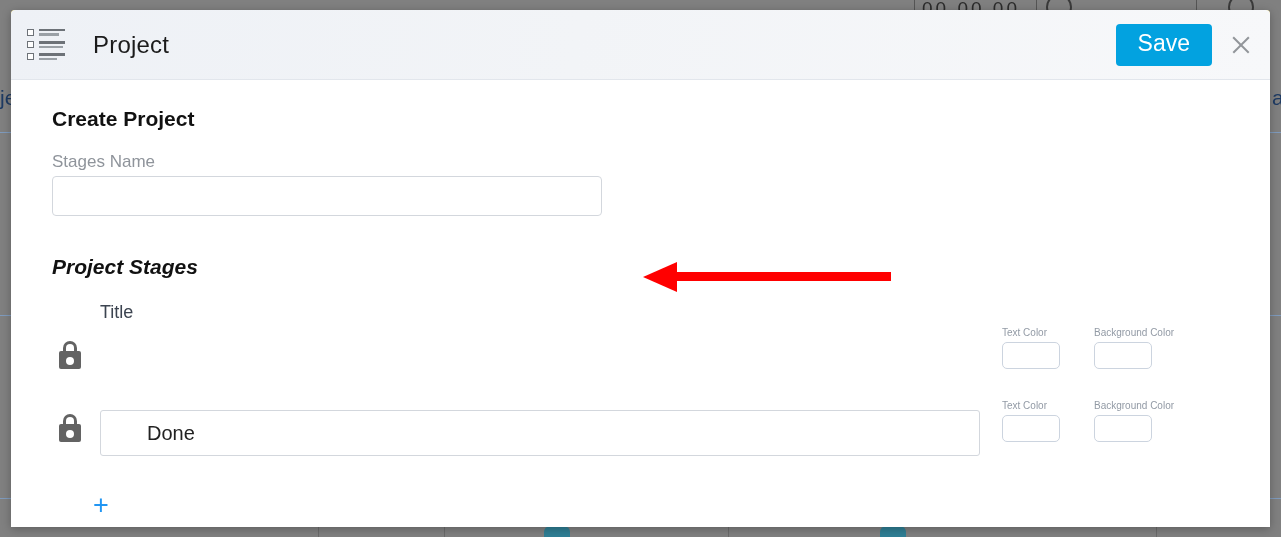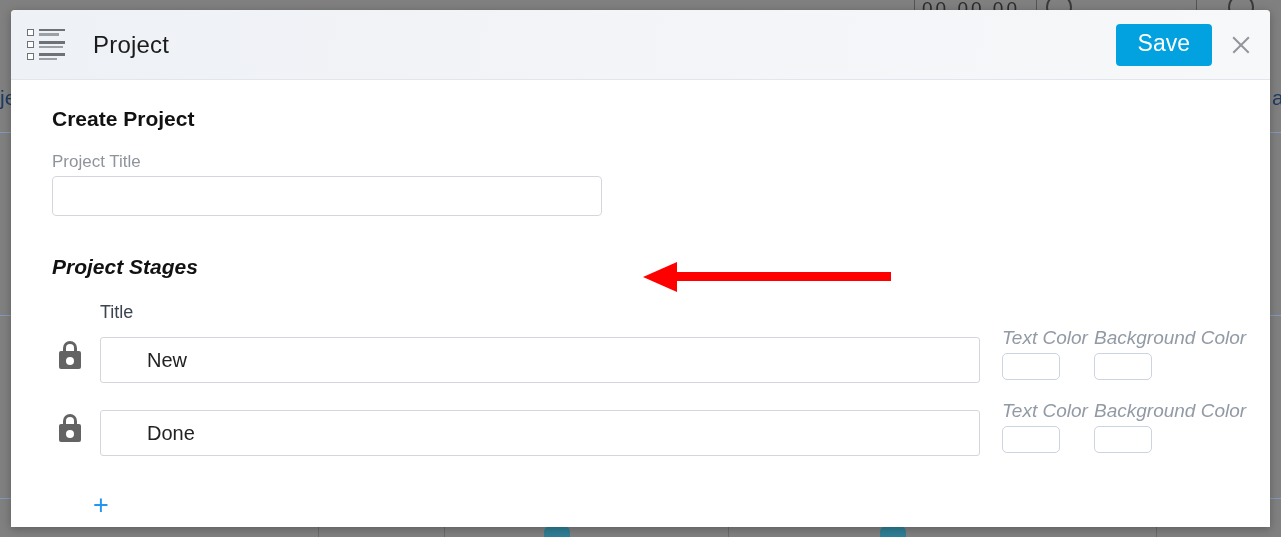--- a/index.html
+++ b/index.html
@@ -198,23 +198,22 @@
     font-size: 20px; color: #222;
     padding: 0 0 0 46px;
     background: #fff; outline: none;
     font-family: "Liberation Sans", sans-serif;
   }
 
   .color-group { position: absolute; top: -10px; }
   .color-group.text-c { left: 991px; }
   .color-group.bg-c   { left: 1083px; }
   .color-lbl {
-    font-size: 19px; color: #929aa5; display: block; margin-bottom: 4px;
+    font-size: 10px; color: #929aa5; display: block; margin-bottom: 4px;
     white-space: nowrap;
-    font-style: italic;
   }
   .color-swatch {
     width: 58px; height: 27px;
     border: 1px solid #ccd4df; border-radius: 5px;
     background: #fff; cursor: pointer;
   }
 
   .add-stage {
     position: absolute; left: 82px; top: 414px;
     display: flex; align-items: center; gap: 6px;
@@ -291,38 +290,37 @@
     <div class="header-right">
       <button class="save-btn">Save</button>
       <div class="close-x"></div>
     </div>
   </div>
 
   <div class="modal-body">
 
     <div class="h-create">Create Project</div>
 
-    <div class="lbl-project-name">Project Title</div>
+    <div class="lbl-project-name">Stages Name</div>
     <input class="input-project-name" type="text" value="" style="">
 
     <svg class="red-arrow" viewBox="0 0 248 30">
       <polygon points="0,15 34,0 34,30" fill="#ff0000"></polygon>
       <rect x="30" y="10" width="218" height="9" fill="#ff0000"></rect>
     </svg>
 
     <div class="h-stages">Project Stages</div>
     <div class="col-title">Title</div>
 
     <div class="stage-row r0">
       <div class="lock-icon">
         <div class="lock-shackle"></div>
         <div class="lock-body"></div>
         <div class="lock-hole"></div>
       </div>
-      <input class="stage-input" type="text" value="New" style="">
       <div class="color-group text-c">
         <span class="color-lbl">Text Color</span>
         <div class="color-swatch"></div>
       </div>
       <div class="color-group bg-c">
         <span class="color-lbl">Background Color</span>
         <div class="color-swatch"></div>
       </div>
     </div>
 

